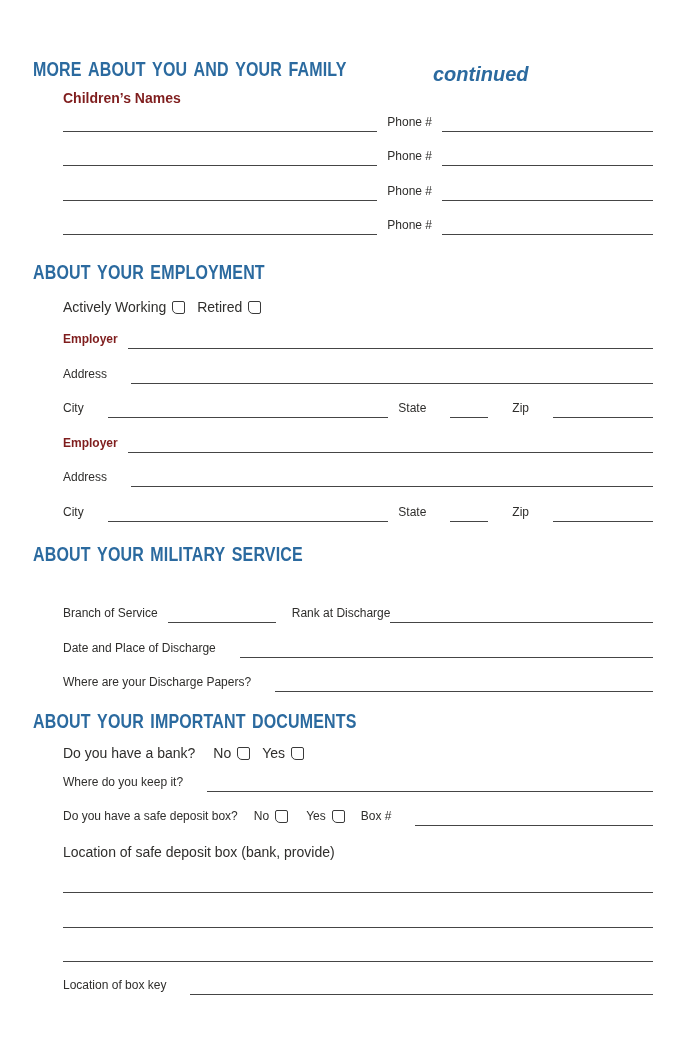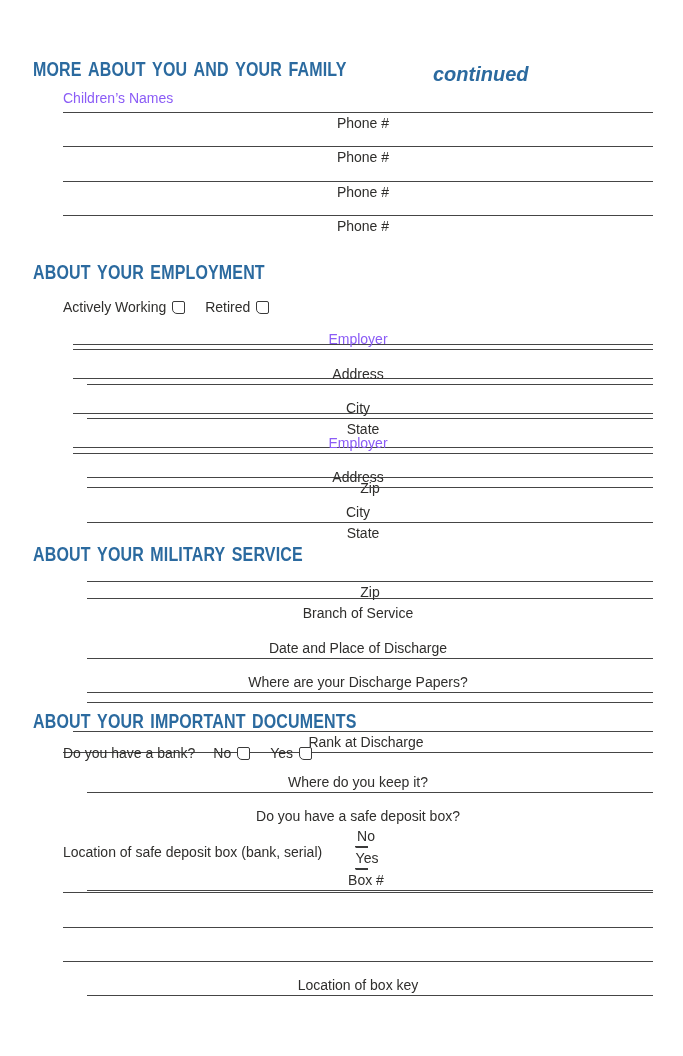--- a/index.html
+++ b/index.html
@@ -42,48 +42,47 @@
     font-weight: bold;
     font-style: italic;
     font-variant: normal;
     text-transform: none;
     letter-spacing: 0;
     color: #2b6a9f;
   }
 
   
   .blue-label {
-    color: #8b5cf6;
-    font-weight: normal;
+    color: #7f1d1d;
+    font-weight: bold;
   }
 
   
   .row {
     position: absolute;
     left: 63px;
     right: 62px;
     height: 20px;
     display: flex;
     align-items: center;
-    font-size: 14px;
+    font-size: 12px;
     line-height: 20px;
     white-space: nowrap;
-    flex-direction: column;
   }
   .row .lbl { flex: 0 0 auto; }
   .fill-line {
     border-bottom: 1.3px solid #454545;
     align-self: stretch;
   }
   .flex1 { flex: 1 1 auto; }
   .ml8  { margin-left: 24px; }
   .ml10 { margin-left: 10px; }
   .ml16 { margin-left: 16px; }
   .ml18 { margin-left: 18px; }
-  .ml20 { margin-left: 20px; }
+  .ml20 { margin-left: 12px; }
 
   .text-row {
     position: absolute;
     left: 63px;
     height: 18px;
     display: flex;
     align-items: center;
     font-size: 14px;
     line-height: 18px;
     white-space: nowrap;
@@ -218,21 +217,21 @@
   <div class="row" style="top:806px;">
     <span class="lbl">Do you have a safe deposit box?</span>
     <span class="lbl ml16">No</span>
     <span class="checkbox"></span>
     <span class="lbl ml18">Yes</span>
     <span class="checkbox"></span>
     <span class="lbl ml16">Box #</span>
     <span class="fill-line flex1 ml8"></span>
   </div>
 
-  <div class="text-row" style="top:843px;">Location of safe deposit box (bank, serial)</div>
+  <div class="text-row" style="top:843px;">Location of safe deposit box (bank, provide)</div>
 
   <div class="row" style="top:873px;">
     <span class="fill-line flex1"></span>
   </div>
   <div class="row" style="top:908px;">
     <span class="fill-line flex1"></span>
   </div>
   <div class="row" style="top:942px;">
     <span class="fill-line flex1"></span>
   </div>

